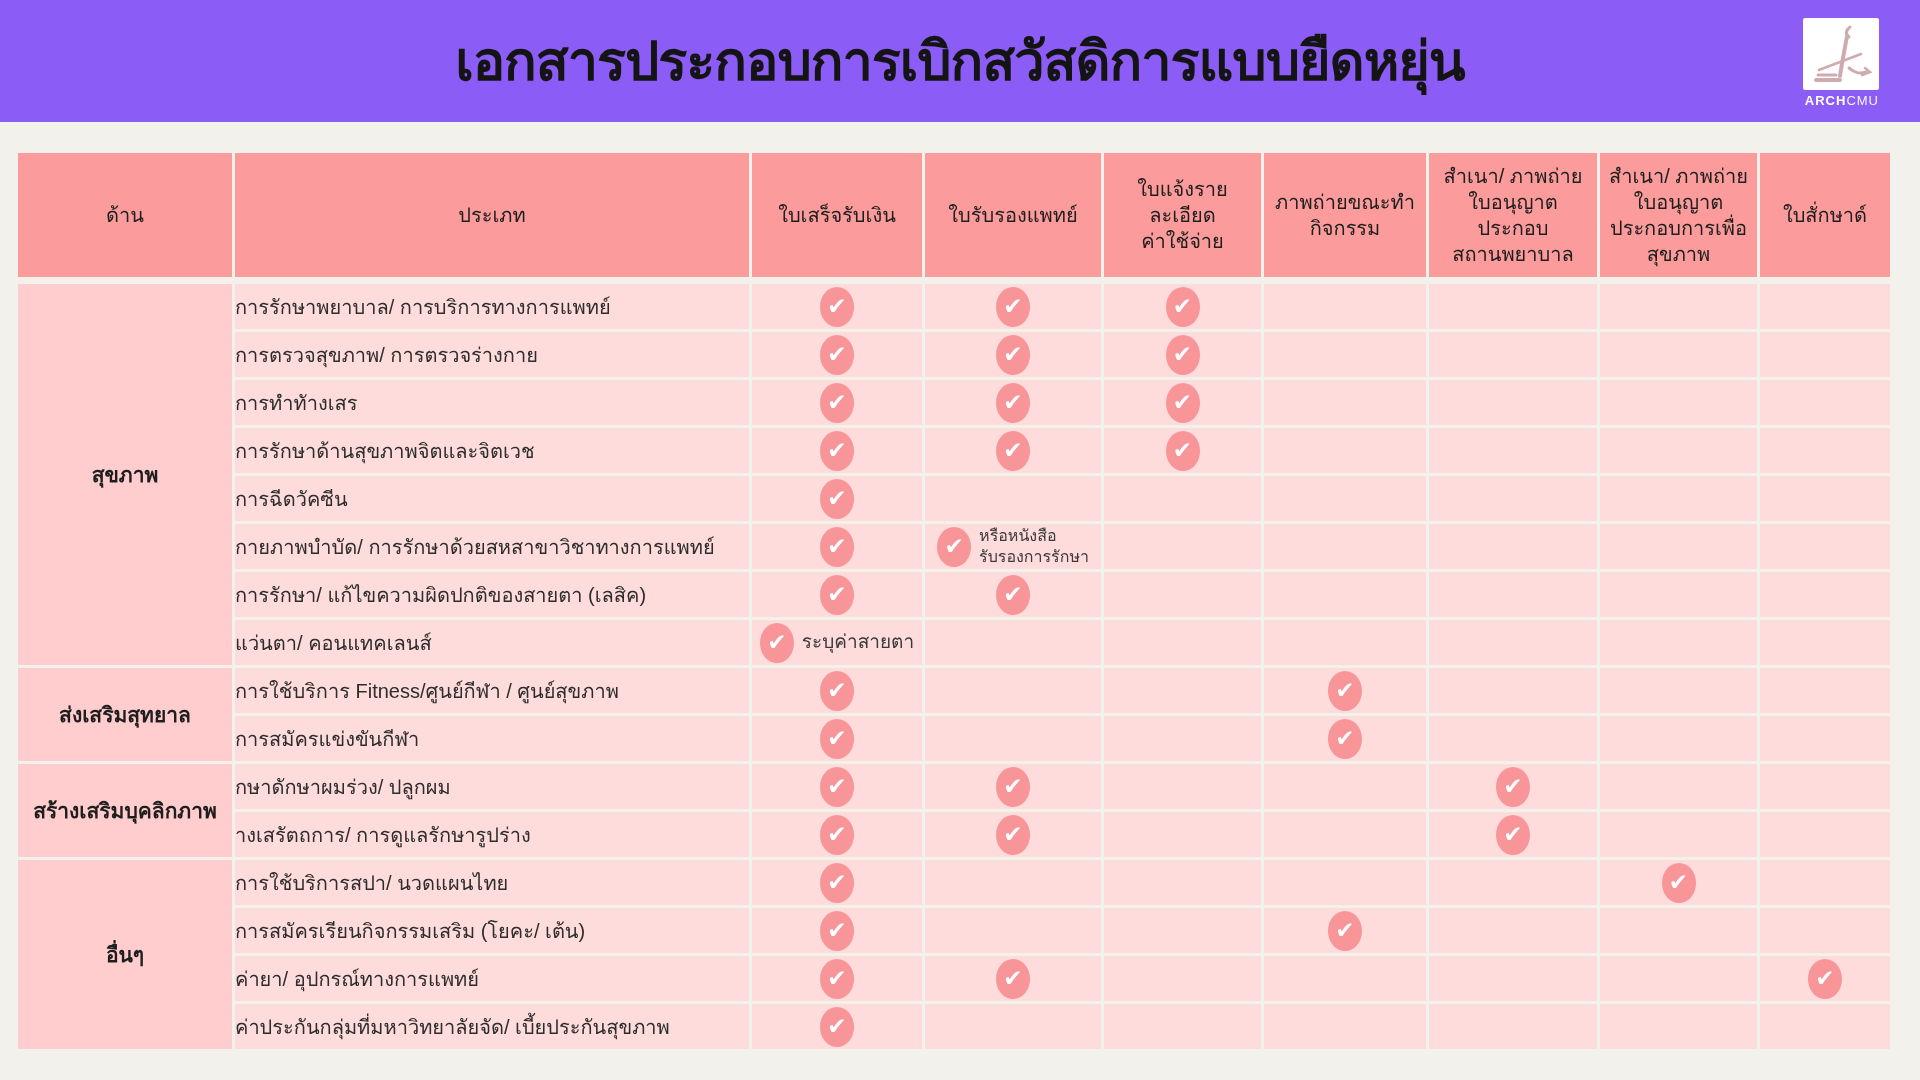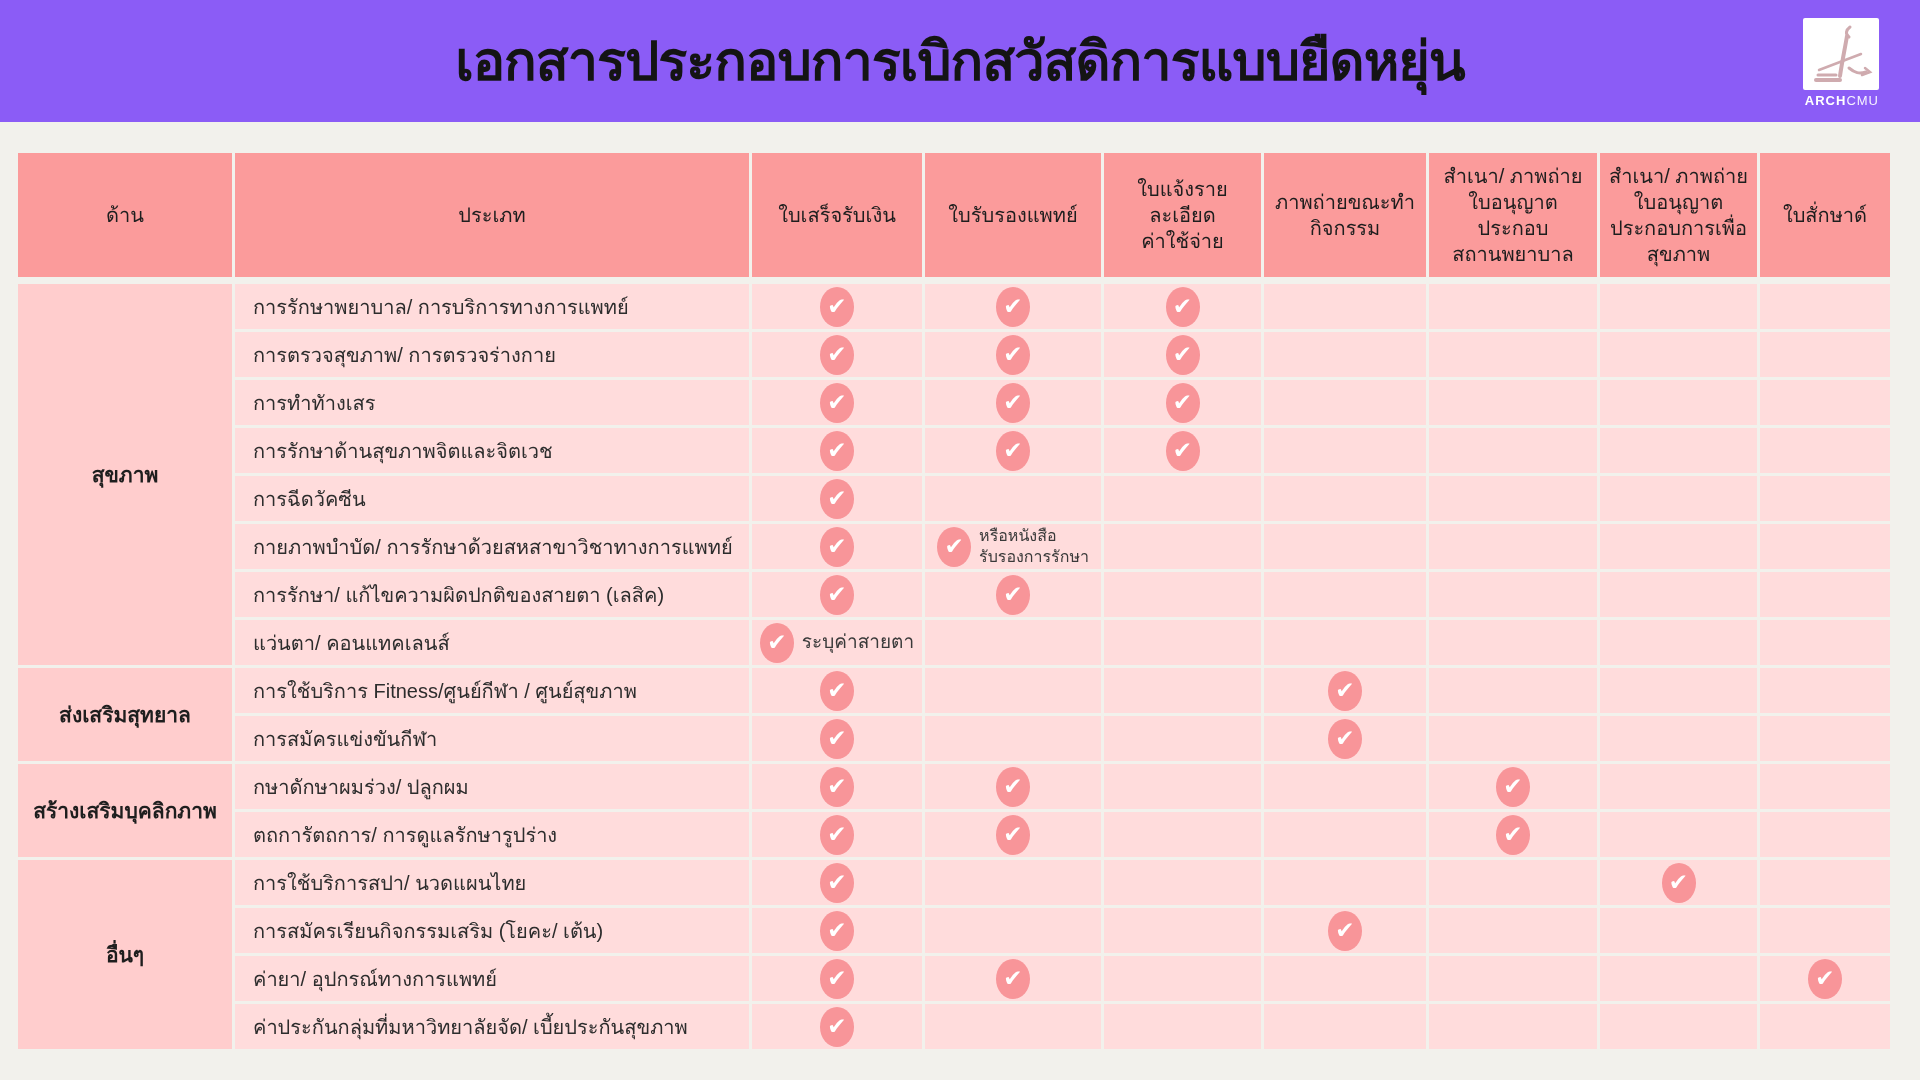--- a/index.html
+++ b/index.html
@@ -70,21 +70,20 @@
   tbody td { height: 45px; background: #FFDCDC; }
   td.group-cell {
     background: #FFCDCD;
     text-align: center;
     font-size: 21px;
     font-weight: 600;
     color: #1e1e1e;
   }
   td.type-cell {
     text-align: left;
-    padding-left: 18px;
     font-size: 20px;
     font-weight: 400;
     color: #2d2d2d;
     white-space: nowrap;
     overflow: hidden;
   }
   td.check-cell { text-align: center; }
   .cell-inner {
     display: flex; align-items: center; justify-content: center; gap: 8px;
   }
@@ -378,21 +377,21 @@
           <td class="check-cell"></td>
           <td class="check-cell">
             <div class="cell-inner">
               <div class="chk">✔</div>
             </div>
           </td>
           <td class="check-cell"></td>
           <td class="check-cell"></td>
         </tr>
         <tr>
-          <td class="type-cell">ตถการัตถการ/ การดูแลรักษารูปร่าง</td>
+          <td class="type-cell">างเสรัตถการ/ การดูแลรักษารูปร่าง</td>
           <td class="check-cell">
             <div class="cell-inner">
               <div class="chk">✔</div>
             </div>
           </td>
           <td class="check-cell">
             <div class="cell-inner">
               <div class="chk">✔</div>
             </div>
           </td>

